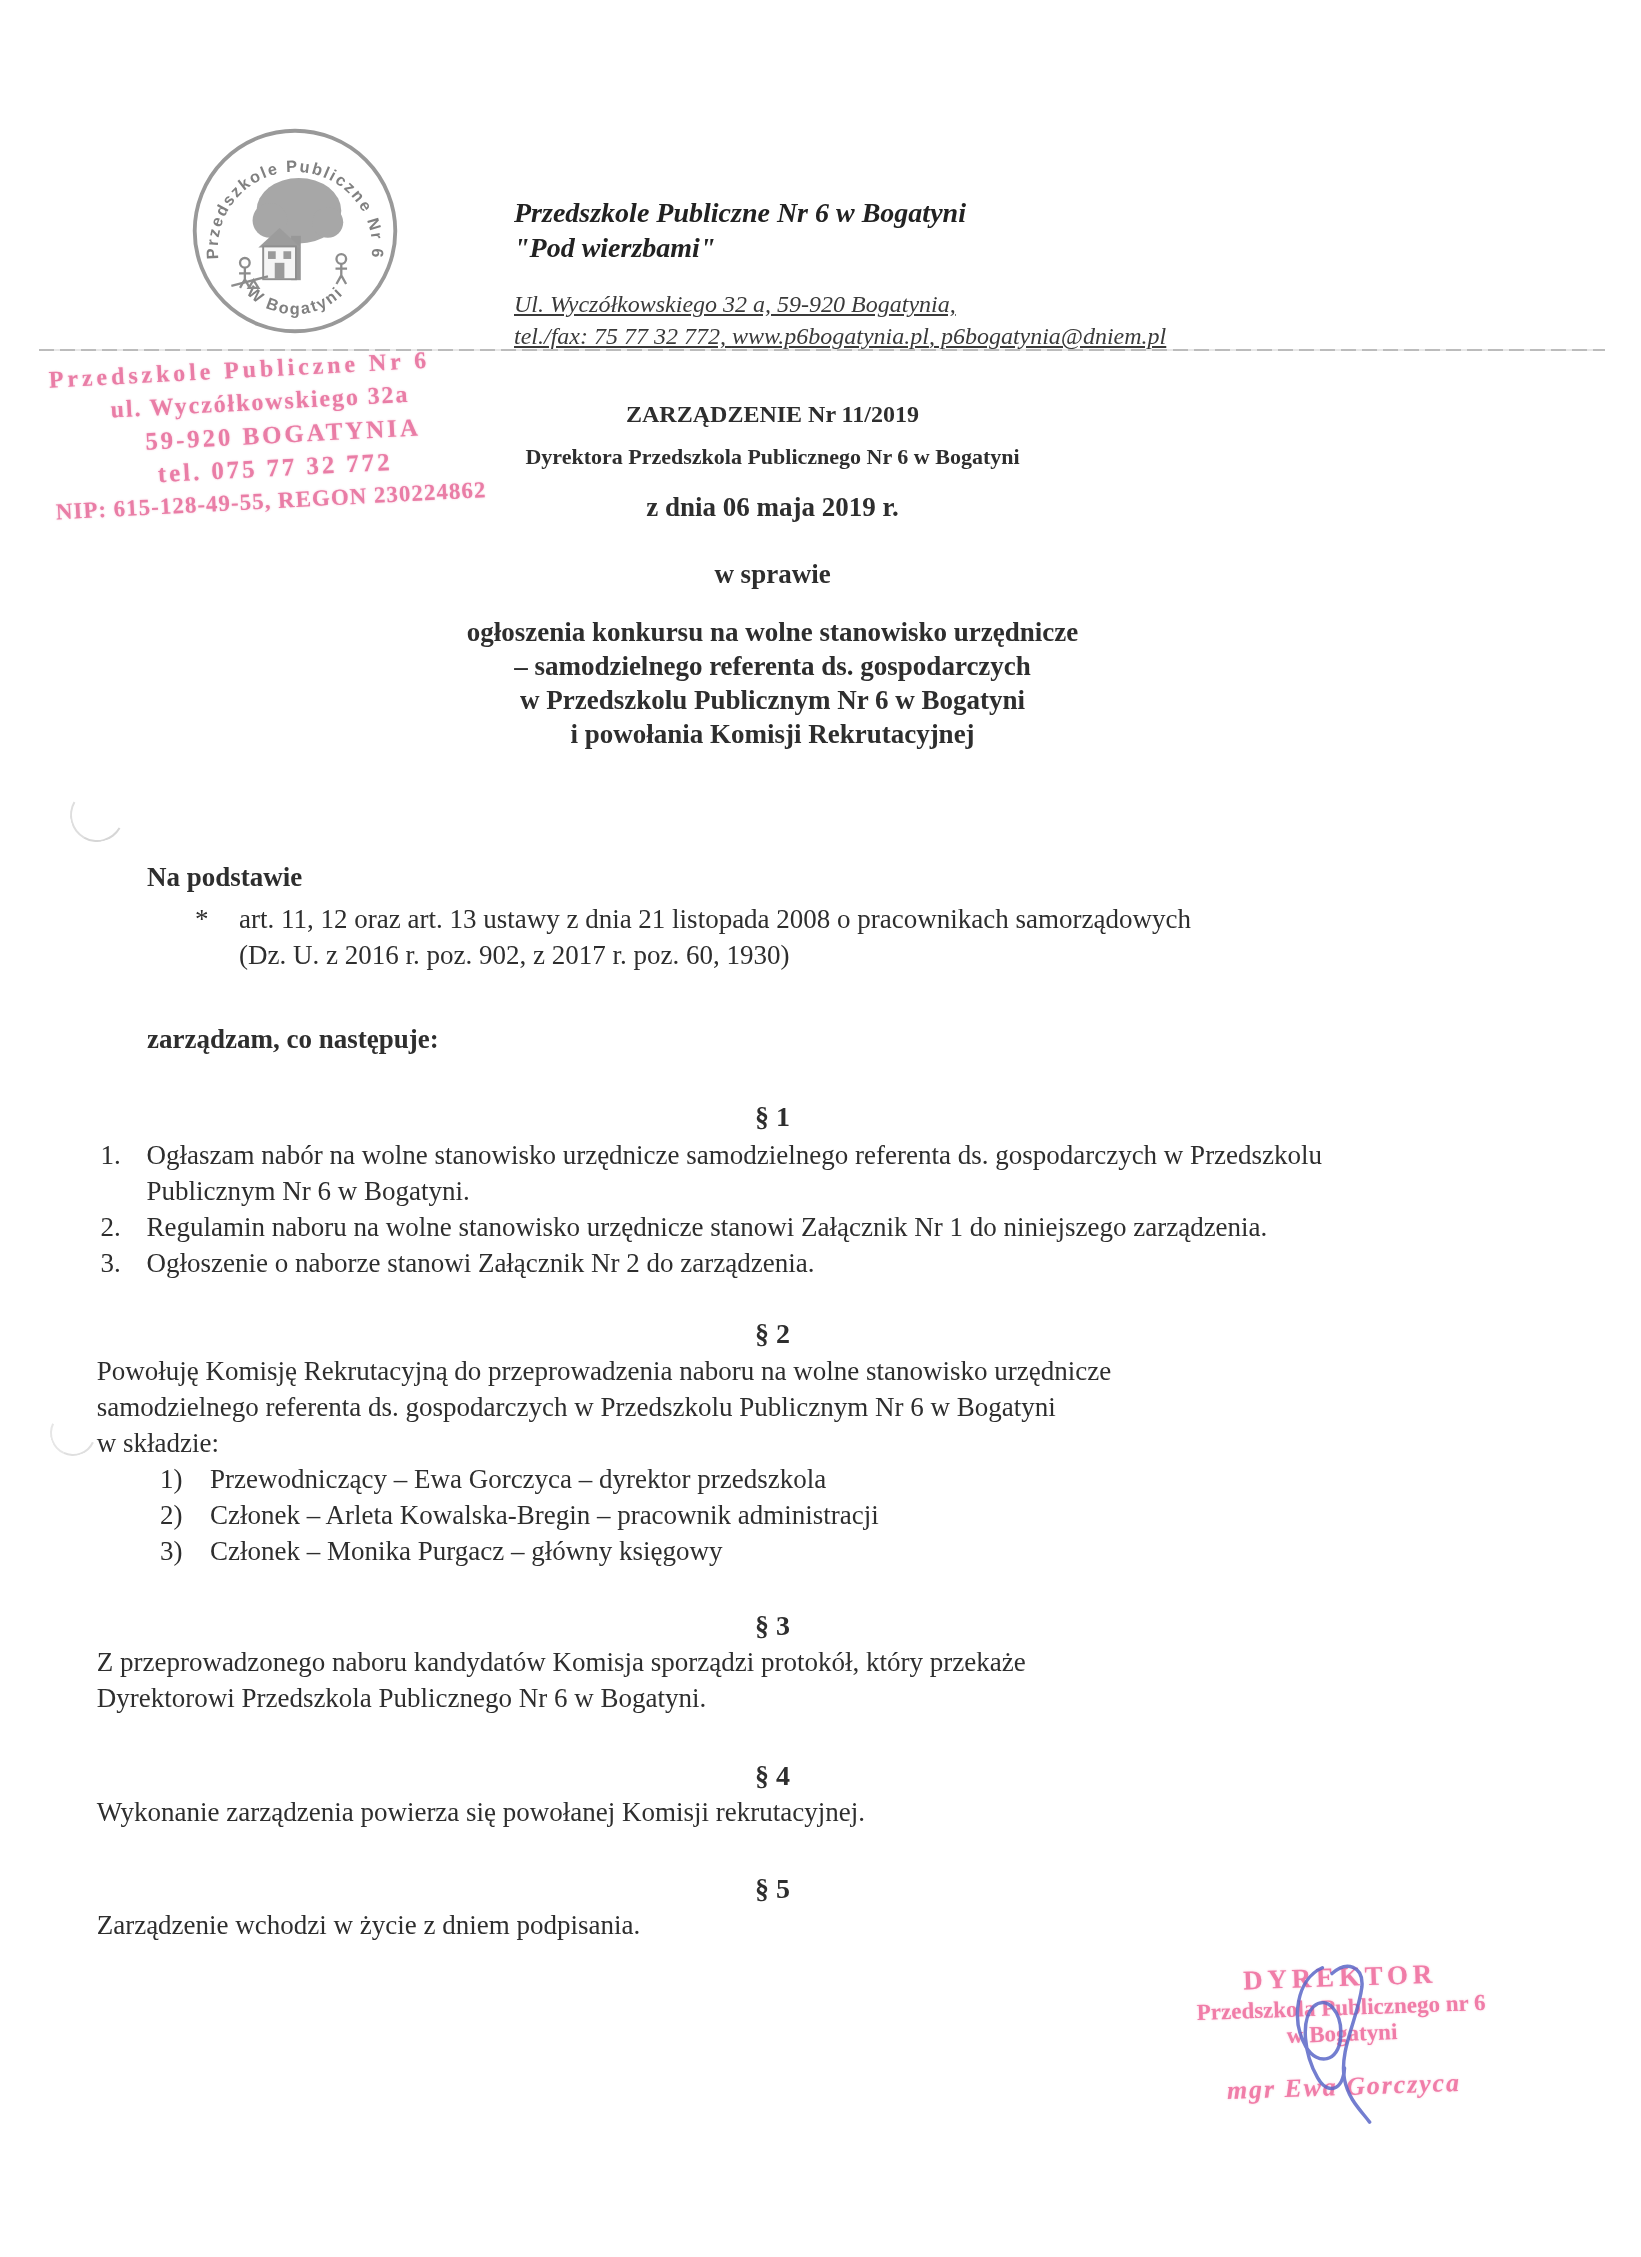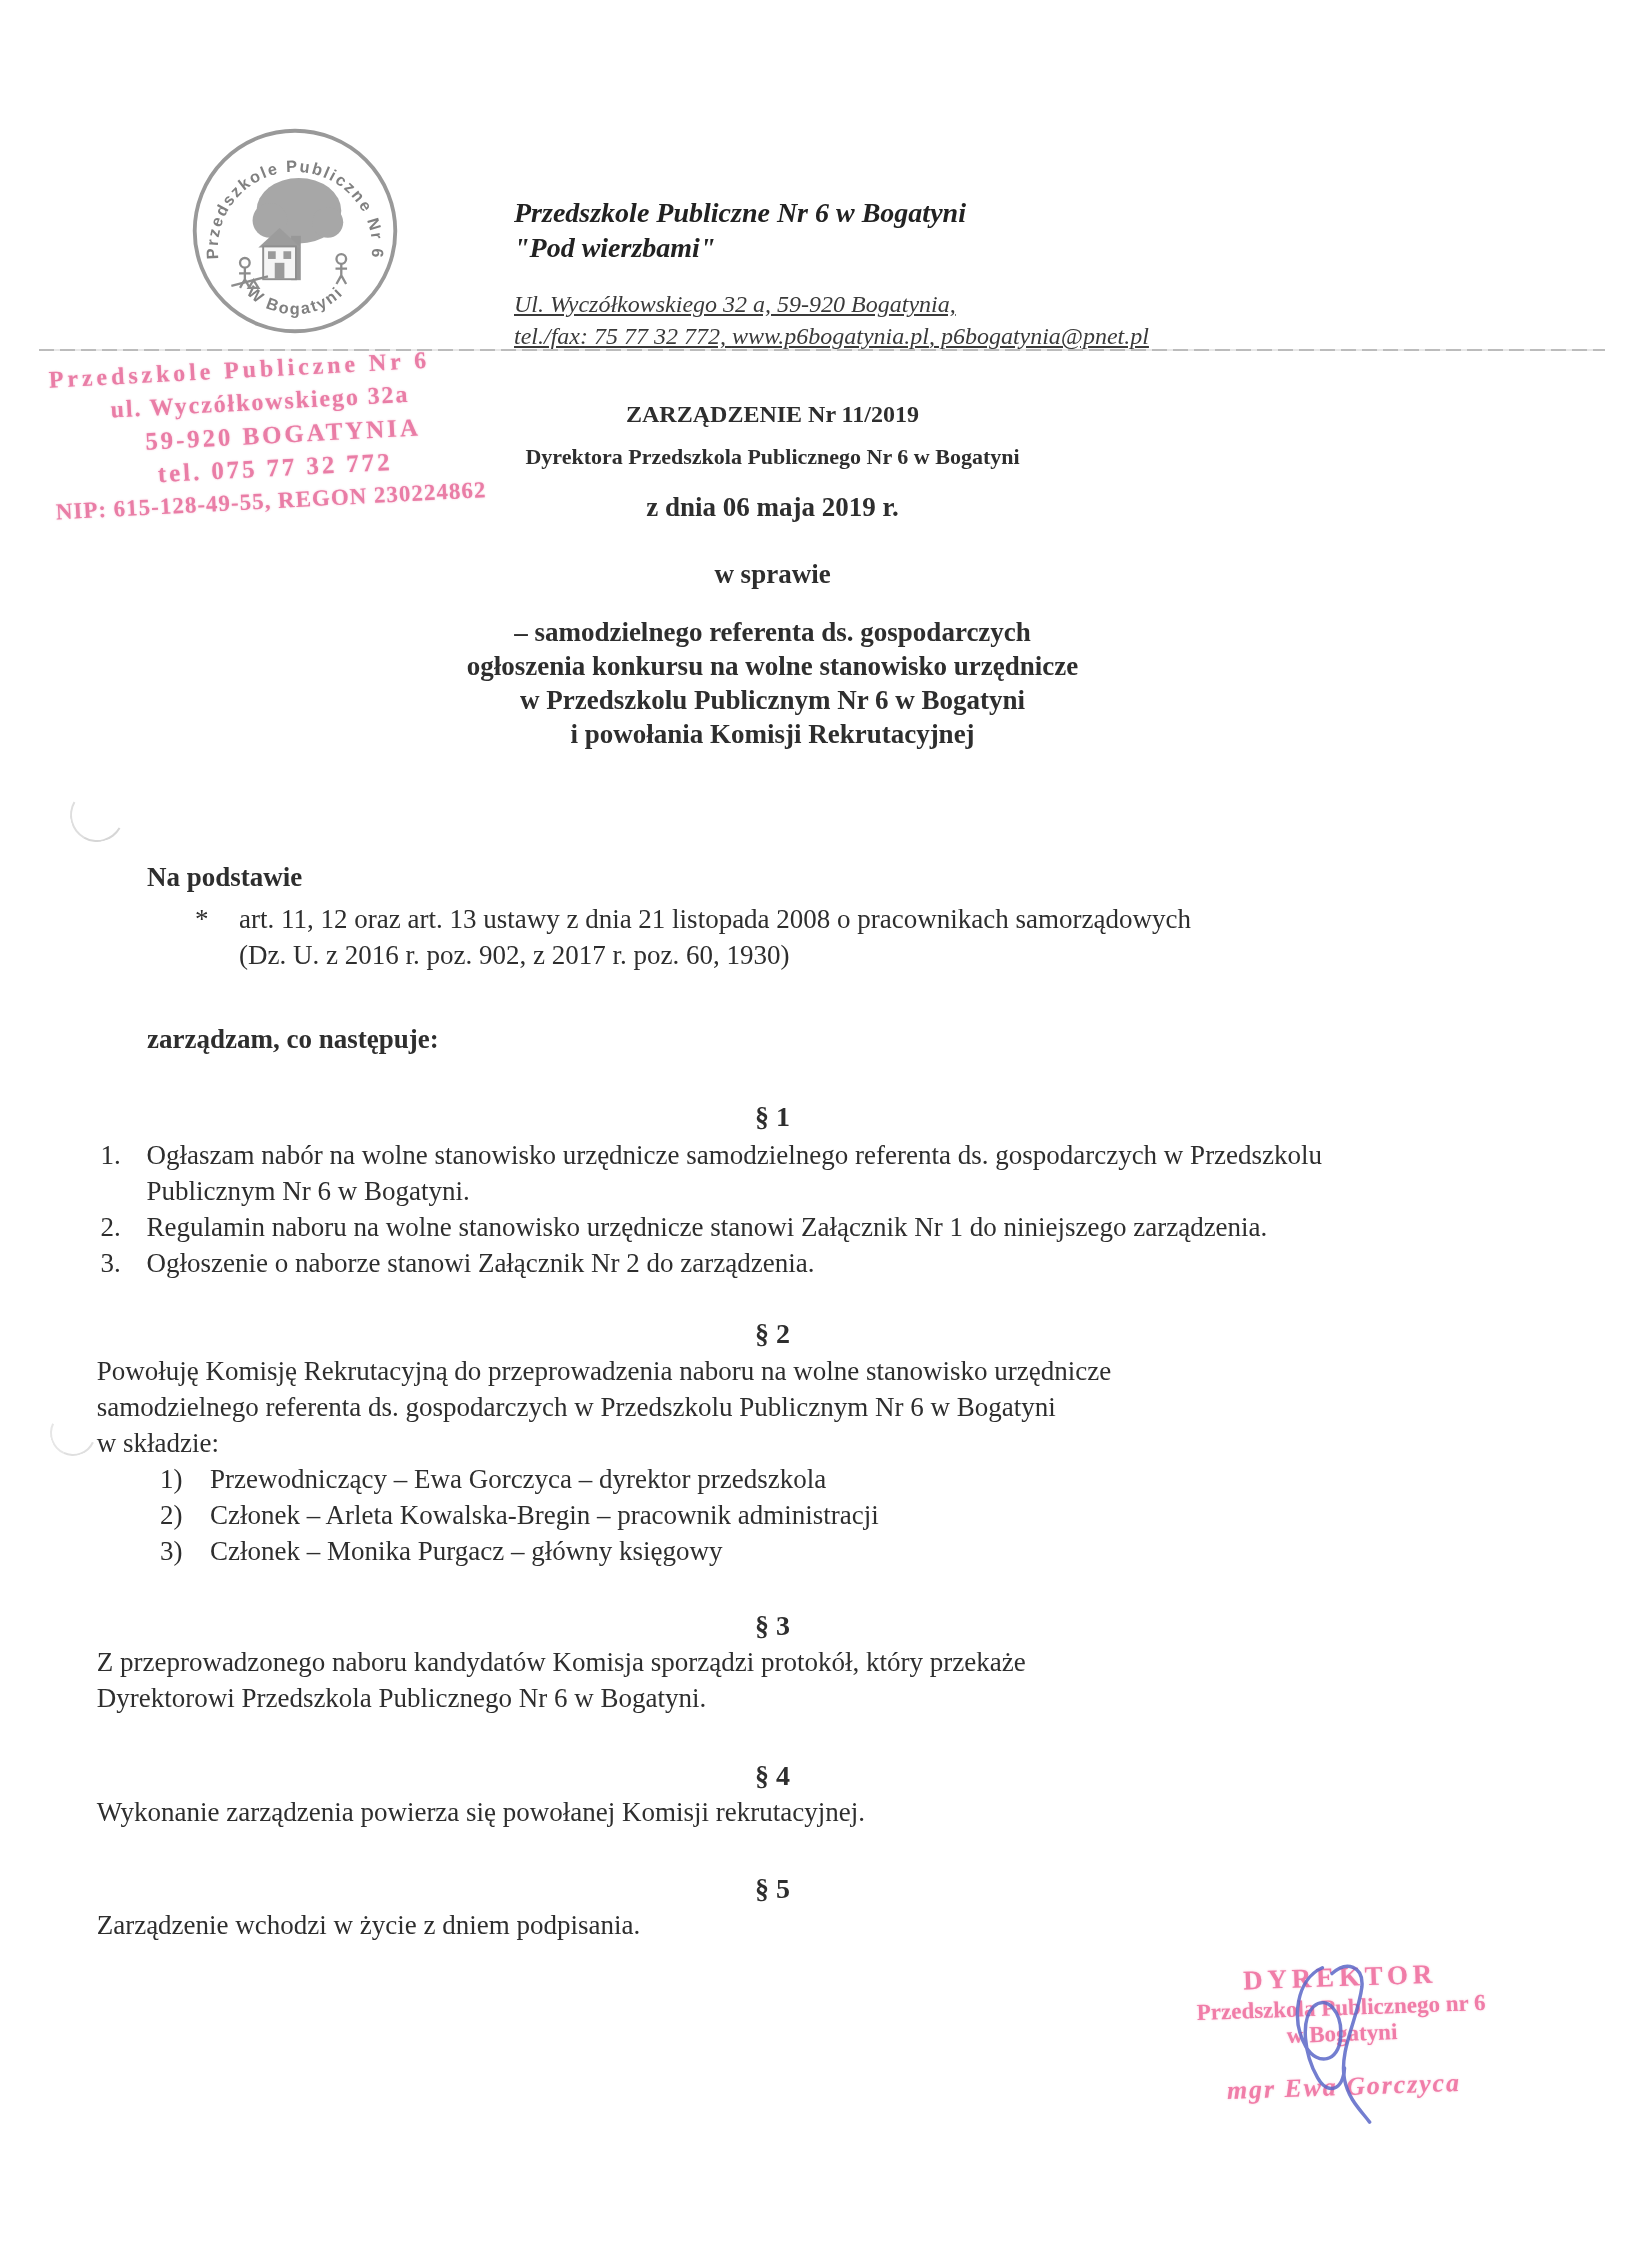--- a/index.html
+++ b/index.html
@@ -123,21 +123,21 @@
         </g>
       </g>
     </svg>
   </div>
 
   <div class="org-block">
     <div class="org-name">Przedszkole Publiczne Nr 6 w Bogatyni</div>
     <div class="org-sub">"Pod wierzbami"</div>
     <div class="addr">
       <div>Ul. Wyczółkowskiego 32 a, 59-920 Bogatynia,</div>
-      <div><span>tel./fax: 75 77 32 772, </span><span class="lnk">www.p6bogatynia.pl</span><span>, p6bogatynia@pnet.pl</span></div>
+      <div><span>tel./fax: 75 77 32 772, </span><span class="lnk">www.p6bogatynia.pl</span><span>, p6bogatynia@dniem.pl</span></div>
     </div>
   </div>
 
   <div class="top-rule"></div>
 
   <div class="corner-stamp">
     <div class="cs1">Przedszkole Publiczne Nr 6</div>
     <div class="cs2">ul. Wyczółkowskiego 32a</div>
     <div class="cs3">59-920 BOGATYNIA</div>
     <div class="cs4">tel. 075 77 32 772</div>
@@ -146,22 +146,22 @@
 
   <div class="arc-artifact arc1"></div>
   <div class="arc-artifact arc2"></div>
 
   <main class="content">
     <div class="title-1">ZARZĄDZENIE Nr 11/2019</div>
     <div class="title-2">Dyrektora Przedszkola Publicznego Nr 6 w Bogatyni</div>
     <div class="title-3">z dnia 06 maja 2019 r.</div>
     <div class="in-re">w sprawie</div>
     <div class="subject">
+      <div>ogłoszenia konkursu na wolne stanowisko urzędnicze</div>
       <div>– samodzielnego referenta ds. gospodarczych</div>
-      <div>ogłoszenia konkursu na wolne stanowisko urzędnicze</div>
       <div>w Przedszkolu Publicznym Nr 6 w Bogatyni</div>
       <div>i powołania Komisji Rekrutacyjnej</div>
     </div>
 
     <div class="na-podstawie">Na podstawie</div>
     <div class="basis">
       <div class="star">*</div>
       <div class="tx">
         <div>art. 11, 12 oraz art. 13 ustawy z dnia 21 listopada 2008 o pracownikach samorządowych</div>
         <div>(Dz. U. z 2016 r. poz. 902, z 2017 r. poz. 60, 1930)</div>

